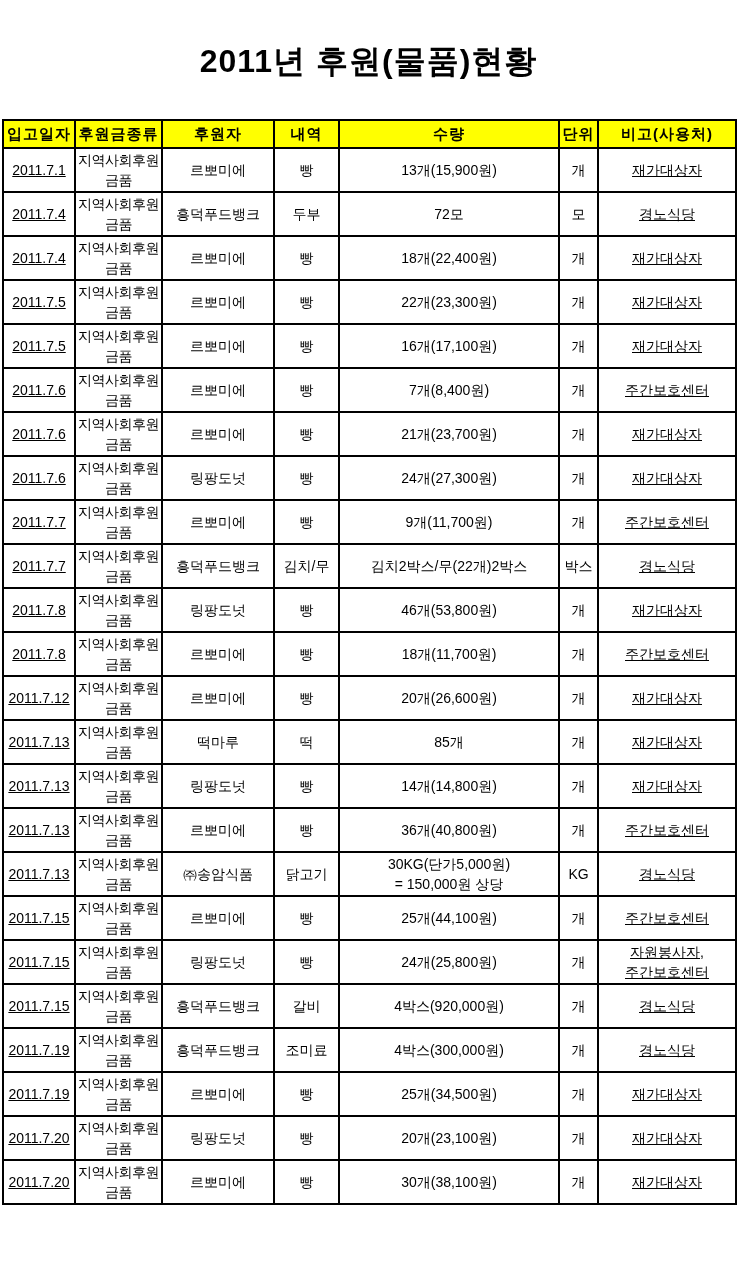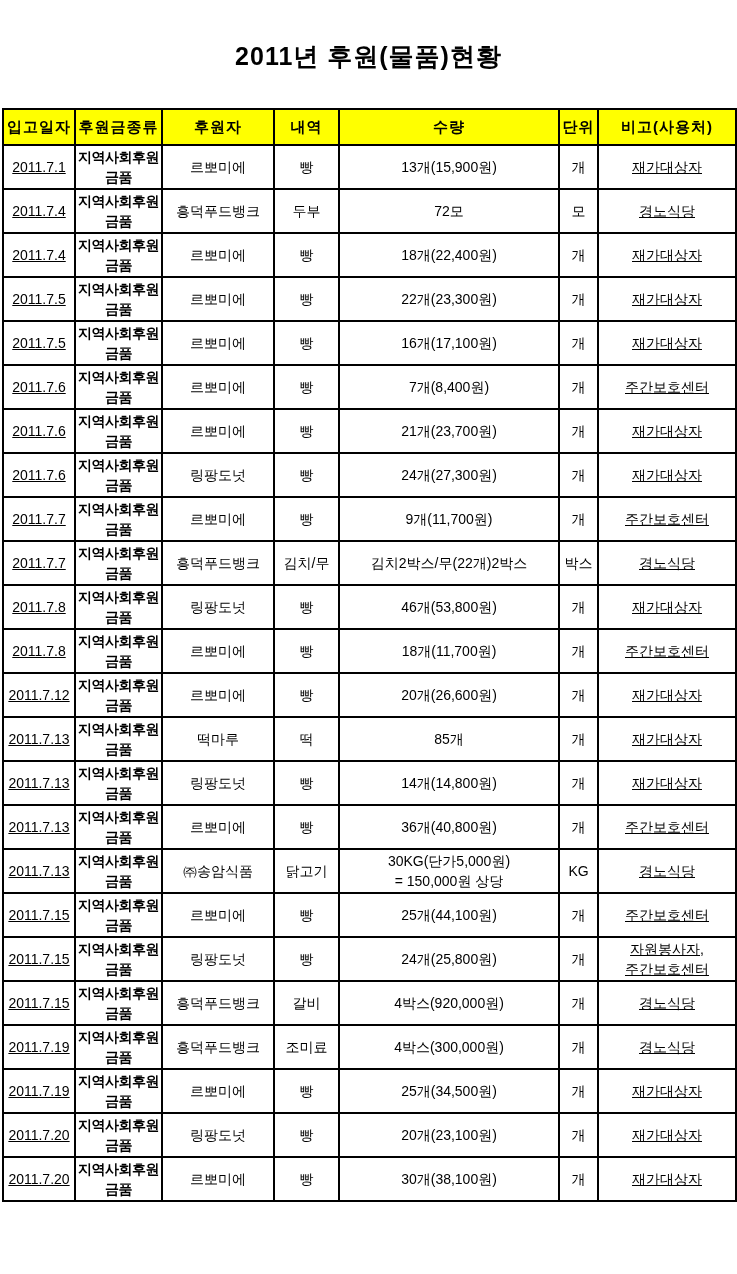--- a/index.html
+++ b/index.html
@@ -11,21 +11,21 @@
     font-family: "Liberation Sans", sans-serif;
   }
   .page {
     width: 737px;
     box-sizing: border-box;
   }
   .title {
     margin: 0;
     padding: 40px 0 0 0;
     text-align: center;
-    font-size: 25px;
+    font-size: 32px;
     font-weight: bold;
     letter-spacing: 1px;
     color: var(--text-color, #000);
   }
   table.donation {
     margin: 35px 0 0 2px;
     border-collapse: collapse;
     table-layout: fixed;
     width: 733px;
     border: 2px solid var(--border-color, #000);
@@ -36,33 +36,33 @@
     text-align: center;
     vertical-align: middle;
     overflow: hidden;
     white-space: pre-line;
     box-sizing: border-box;
   }
   table.donation th {
     background: var(--header-bg, #FFFF00);
     font-size: 15px;
     font-weight: bold;
-    height: 36px;
+    height: 28px;
     padding: 0;
     letter-spacing: 1px;
   }
   table.donation td {
     font-size: 14px;
     line-height: 20px;
     height: 22px;
     padding: 1px 2px;
   }
   
   td.c0 { font-size: 14px; text-decoration: underline; }
-  td.c1 { font-size: 9px; font-weight: bold; letter-spacing: -0.5px; padding: 1px 0; }
+  td.c1 { font-size: 9px; font-weight: normal; letter-spacing: -0.5px; padding: 1px 0; }
   td.c3 { padding: 1px 0; word-break: break-all; }
   td.c4 { padding: 1px 1px; margin-left: 16px; }
   td.c6 { padding: 1px 1px; text-decoration: underline; }
   col.w-date  { width: 72px; }
   col.w-type  { width: 87px; }
   col.w-donor { width: 112px; }
   col.w-item  { width: 65px; }
   col.w-qty   { width: 220px; }
   col.w-unit  { width: 39px; }
   col.w-note  { width: 138px; }

